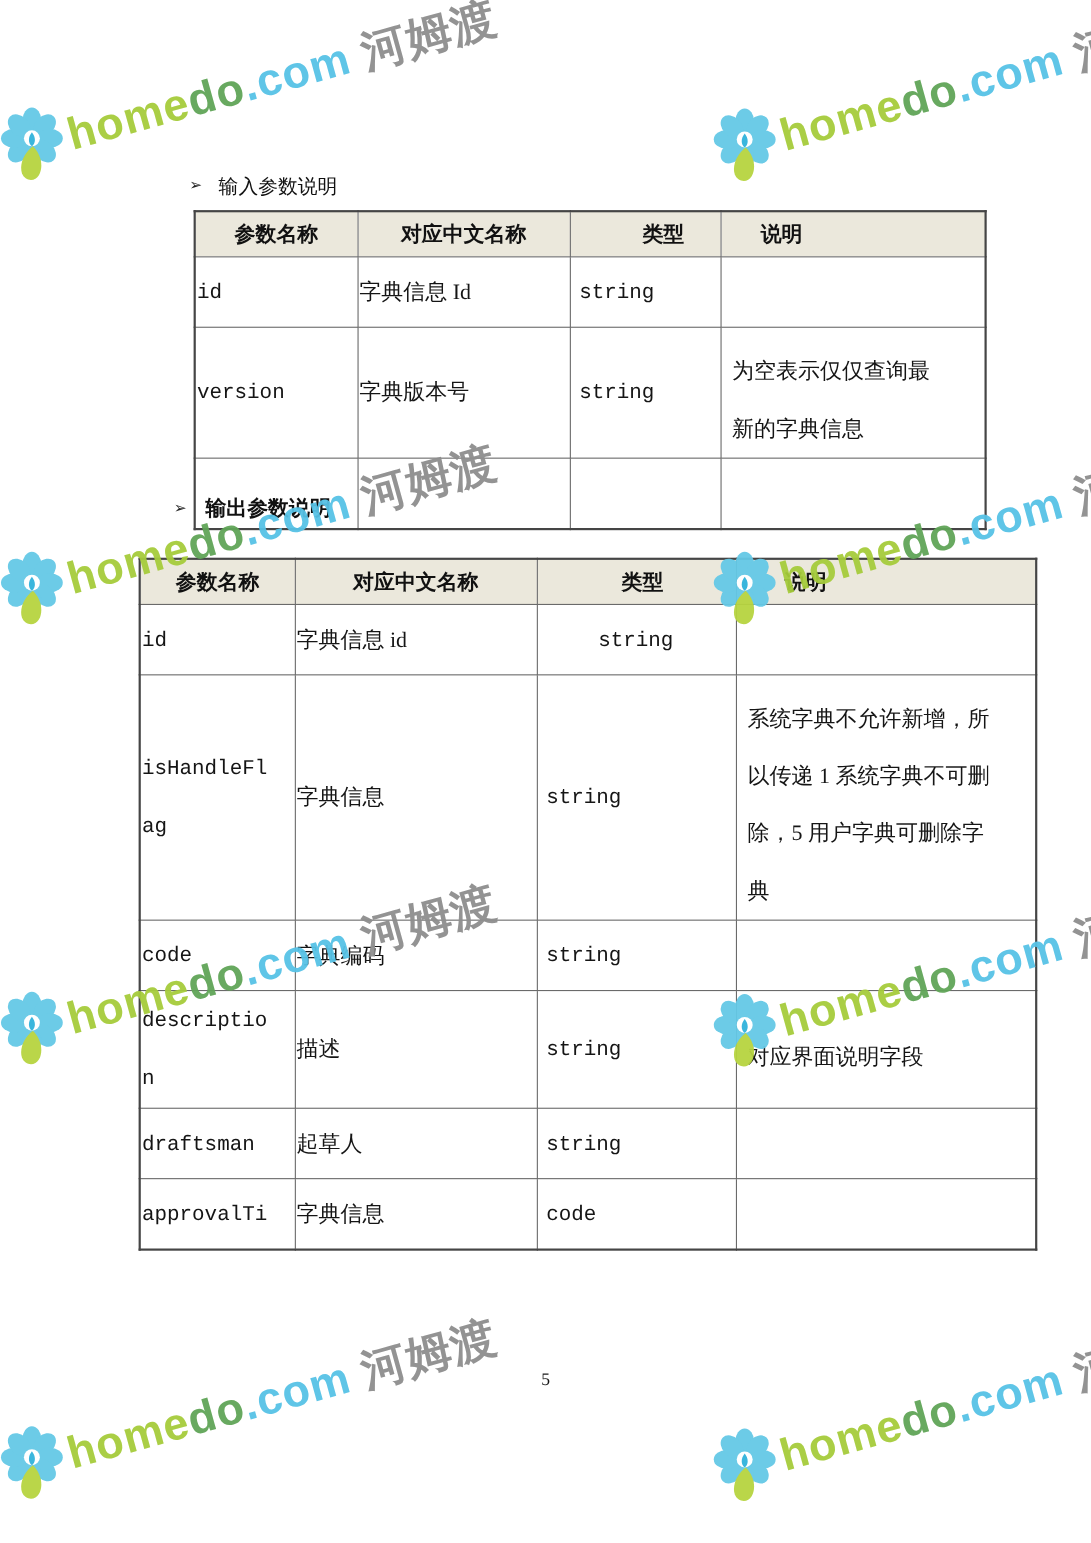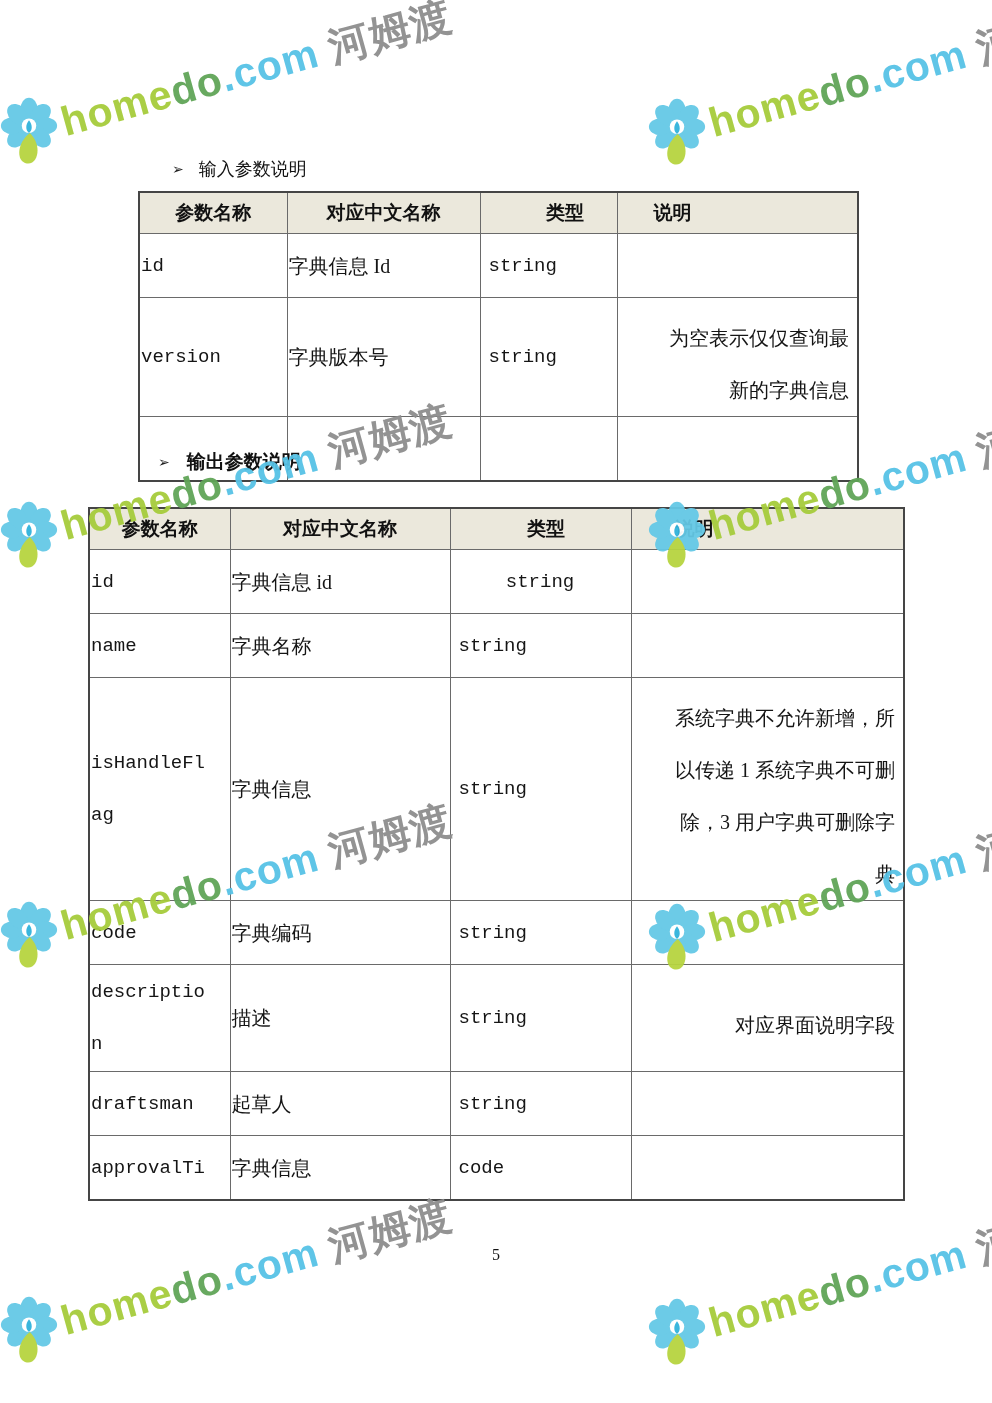--- a/index.html
+++ b/index.html
@@ -32,21 +32,21 @@
   .b-hom{color:var(--wm-home);}
   .b-do{color:var(--wm-do);}
   .b-com{color:var(--wm-com);}
   .b-cn{color:var(--wm-cn);margin-left:12px;font-weight:800;}
   
   .heading{position:absolute;display:flex;align-items:center;z-index:2;color:#111;}
   #h-in{left:172px;top:157px;font-size:18px;gap:15px;}
   #h-out{left:158px;top:449px;font-size:19px;font-weight:bold;gap:17px;}
   .arrow{font-size:14px;color:#222;font-weight:normal;}
   
-  table{position:absolute;border-collapse:collapse;table-layout:fixed;z-index:1;background:#fff;}
+  table{position:absolute;border-collapse:collapse;table-layout:fixed;z-index:1;background:#fff;margin-left:38px;}
   .t1{left:138px;top:191px;width:719px;}
   .t2{left:88px;top:507px;width:815px;}
   table{border:2.5px solid var(--border-outer);}
   th,td{border:1.5px solid var(--border-inner);overflow:hidden;}
   th{
     background:var(--header-bg);font-weight:bold;font-size:19px;height:38px;
     text-align:center;color:#111;
   }
   .t1 th.h2{padding-left:34px;}
   .t2 th.h2{padding-left:12px;}
@@ -54,21 +54,21 @@
   .t1 th.h3{padding-left:36px;}
   .t2 th.h3{padding-left:44px;}
   td{
     font-size:20px;line-height:52px;height:49px;vertical-align:middle;
     white-space:pre-line;color:var(--text);
   }
   .c-name,.c-type{font-family:"Liberation Mono","DejaVu Sans Mono",monospace;font-size:19px;}
   .c-name{}
   .c-cn{text-align:left;}
   .c-type{text-align:left;padding-left:8px;}
-  .c-desc{text-align:right;padding:14px 8px 0 10px;}
+  .c-desc{text-align:left;padding:14px 8px 0 10px;}
   .t2 tr.r-first td.c-type{text-align:center;padding-left:0;}
   
   .pageno{position:absolute;left:0;right:0;top:1246px;text-align:center;font-size:16px;z-index:2;}
 </style>
 </head>
 <body>
 
 <div class="page">
 
   <div id="wm-layer">
@@ -417,33 +417,27 @@
         </tr>
       </thead>
     <tbody>
         <tr class="r-first">
           <td class="c-name">id</td>
           <td class="c-cn">字典信息 id</td>
           <td class="c-type">string</td>
           <td class="c-desc"></td>
         </tr>
         <tr>
-          <td class="c-name">name</td>
-          <td class="c-cn">字典名称</td>
-          <td class="c-type">string</td>
-          <td class="c-desc"></td>
-        </tr>
-        <tr>
           <td class="c-name">isHandleFl
 ag</td>
           <td class="c-cn">字典信息</td>
           <td class="c-type">string</td>
           <td class="c-desc">系统字典不允许新增，所
 以传递 1 系统字典不可删
-除，3 用户字典可删除字
+除，5 用户字典可删除字
 典</td>
         </tr>
         <tr>
           <td class="c-name">code</td>
           <td class="c-cn">字典编码</td>
           <td class="c-type">string</td>
           <td class="c-desc"></td>
         </tr>
         <tr>
           <td class="c-name">descriptio

